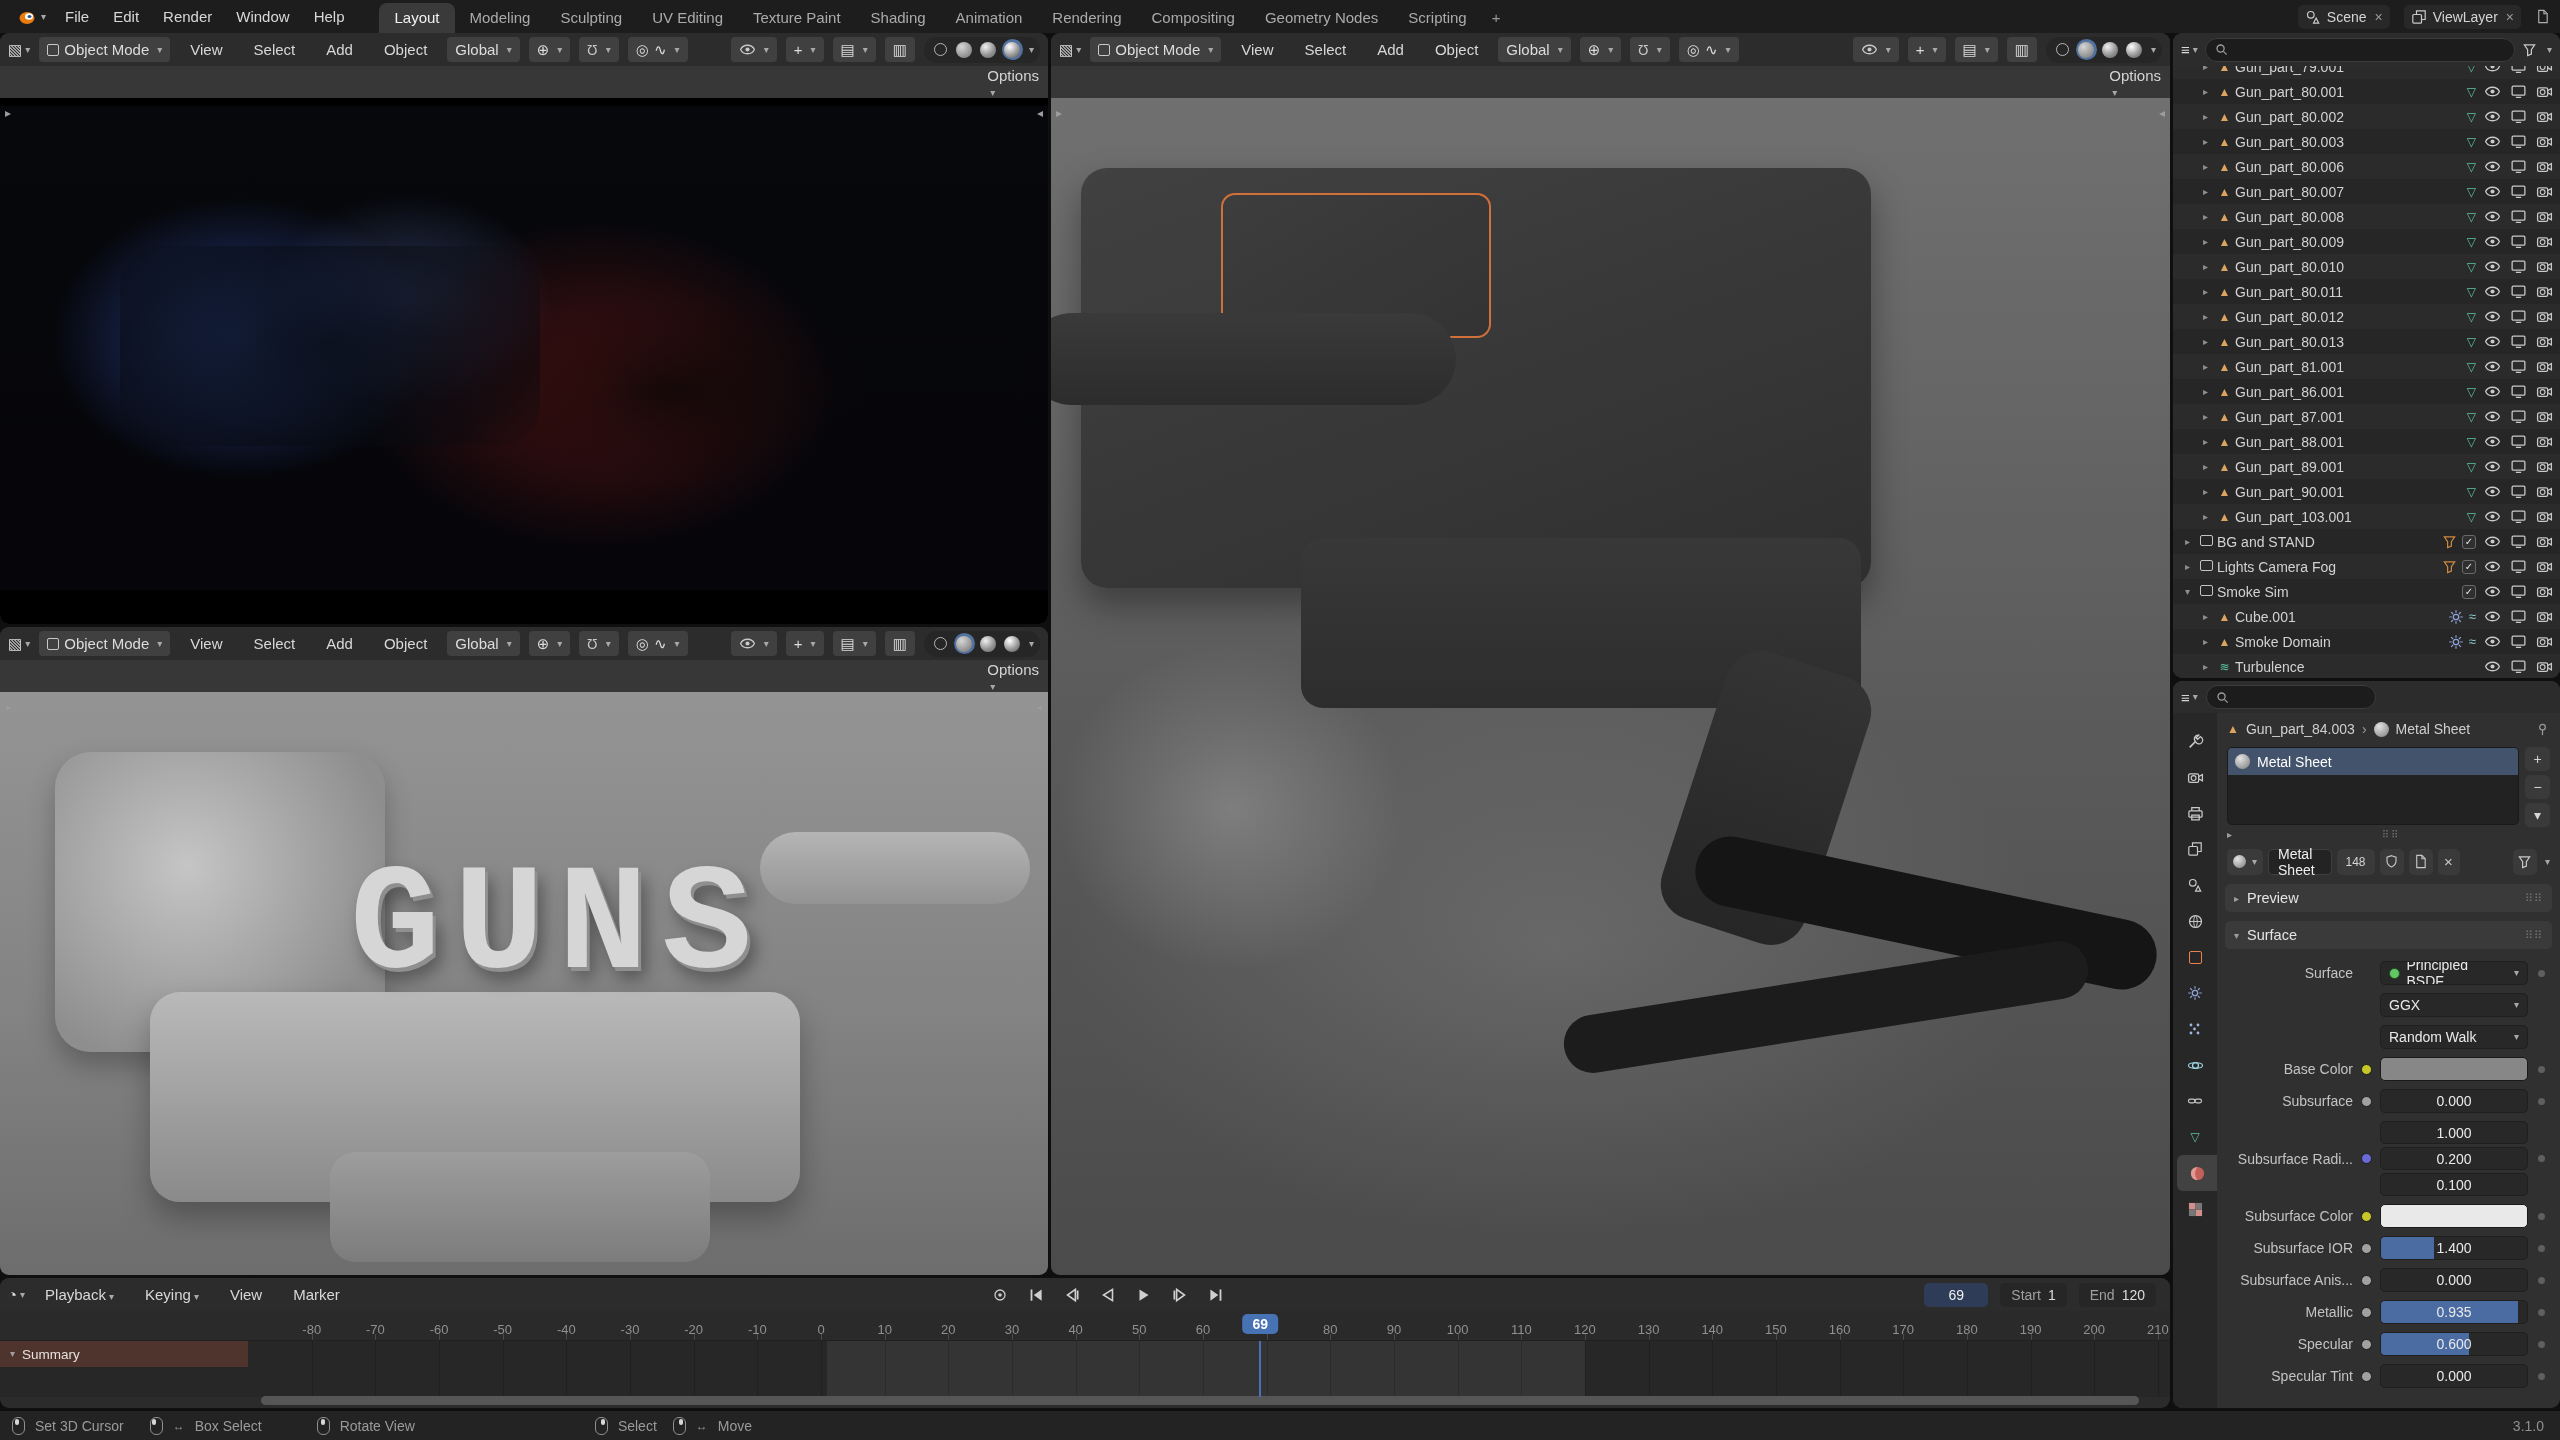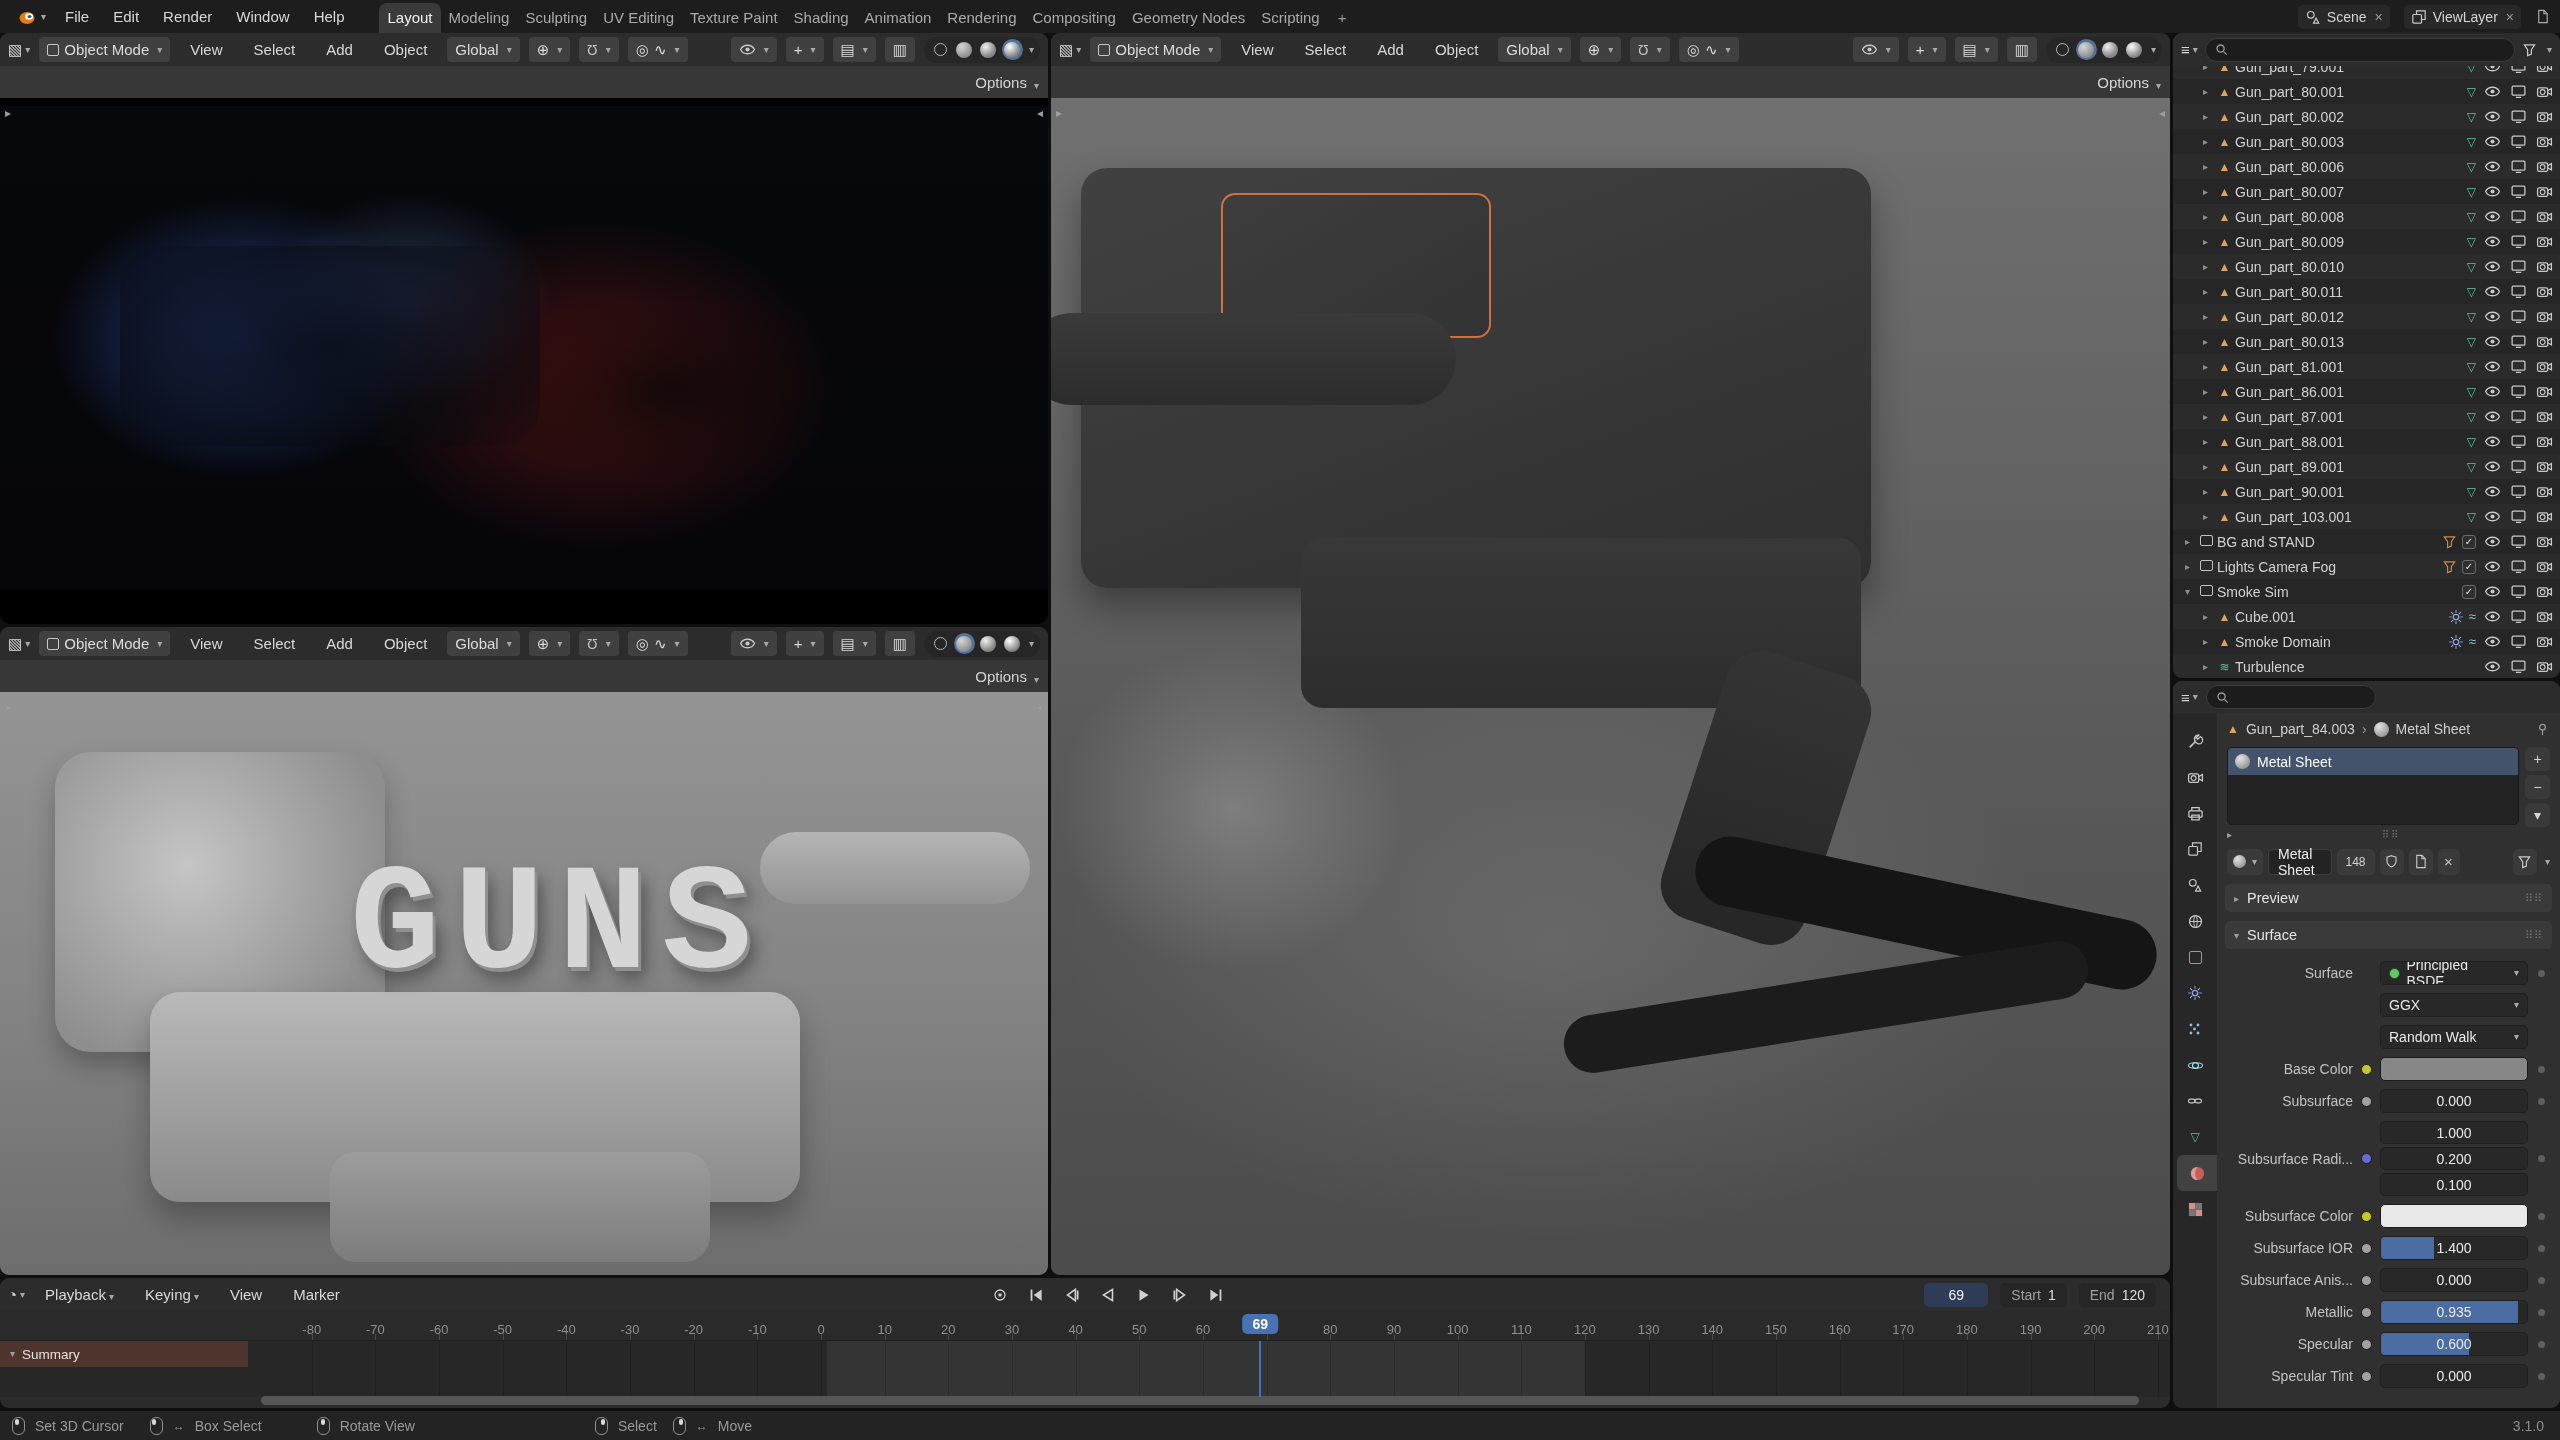--- a/index.html
+++ b/index.html
@@ -14,21 +14,21 @@
   .icon { display:inline-flex; align-items:center; }
   .icon svg { display:block; }
   .flexsp { flex:1; }
 
   
   #topbar { position:absolute; left:0; top:0; width:2560px; height:33px; background:#1d1d1d;
             display:flex; align-items:center; padding:0 10px; gap:2px; }
   .tb-logo { display:inline-flex; align-items:center; padding:0 6px; }
   .menu-item { padding:4px 11px; border-radius:4px; color:#d8d8d8; white-space:nowrap; }
   .tb-tabs { display:inline-flex; align-items:flex-end; height:33px; margin-left:22px; }
-  .wtab { padding:6px 8px 7px; font-size:15px; color:#ababab; border-radius:8px 8px 0 0; white-space:nowrap; }
+  .wtab { padding:6px 15px 7px; font-size:15px; color:#ababab; border-radius:8px 8px 0 0; white-space:nowrap; }
   .wtab.active { background:#3a3a3a; color:#f1f1f1; }
   .wtab.plus { padding:6px 10px 7px; color:#9a9a9a; }
   .tb-right { margin-left:auto; display:inline-flex; align-items:center; gap:14px; }
   .tb-sel { display:inline-flex; align-items:center; gap:6px; background:#282828; border-radius:5px; height:24px; padding:0 7px; font-size:14px; }
   .xbtn { color:#9a9a9a; font-size:14px; margin-left:2px; }
   .tb-extra { opacity:.85; }
 
   
   .vhdr { height:33px; background:#2c2c2c; display:flex; align-items:center; padding:0 8px; gap:9px;
           font-size:15px; color:#dcdcdc; white-space:nowrap; position:relative; z-index:3; }
@@ -39,21 +39,21 @@
   .shade-slot { width:21px; height:21px; border-radius:50%; display:inline-flex; align-items:center; justify-content:center; }
   .shade-slot.active { background:#51719f; }
   .shade { width:16px; height:16px; border-radius:50%; }
   .shade.wire { border:1.5px solid #b5b5b5; width:13px; height:13px; }
   .shade.solid { background:radial-gradient(circle at 35% 30%, #d6d6d6, #707070); }
   .shade.matcap { background:radial-gradient(circle at 35% 30%, #f0f0f0, #8d8d8d 60%, #6b6b6b); }
   .shade.render { background:radial-gradient(circle at 35% 30%, #ffffff, #9a9a9a 55%, #4f4f4f); }
   .vtool { height:32px; background:#373737; display:flex; align-items:center; padding:0 9px; position:relative; z-index:3; }
   .tbtn { width:20px; height:20px; background:#454545; border-radius:4px; margin-right:3px; }
   .tbtn.active { background:#4f72a8; }
-  .opt { display:inline-flex; align-items:flex-end; gap:4px; color:#d4d4d4; font-size:15px; }
+  .opt { display:inline-flex; align-items:flex-start; gap:4px; color:#d4d4d4; font-size:15px;flex-direction:column; }
   .vcontent { position:absolute; left:0; right:0; top:65px; bottom:0; overflow:hidden; }
   .edge { position:absolute; font-size:12px; color:#9d9d9d; top:8px; z-index:2; }
   .edge-l { left:5px; } .edge-r { right:5px; }
   .blob { position:absolute; }
 
   
   #vpA { left:0; top:33px; width:1048px; height:591px; }
   #vpA .vcontent { background:#000; }
   .render-img { position:absolute; left:0; right:0; top:8px; bottom:34px;
     background:

